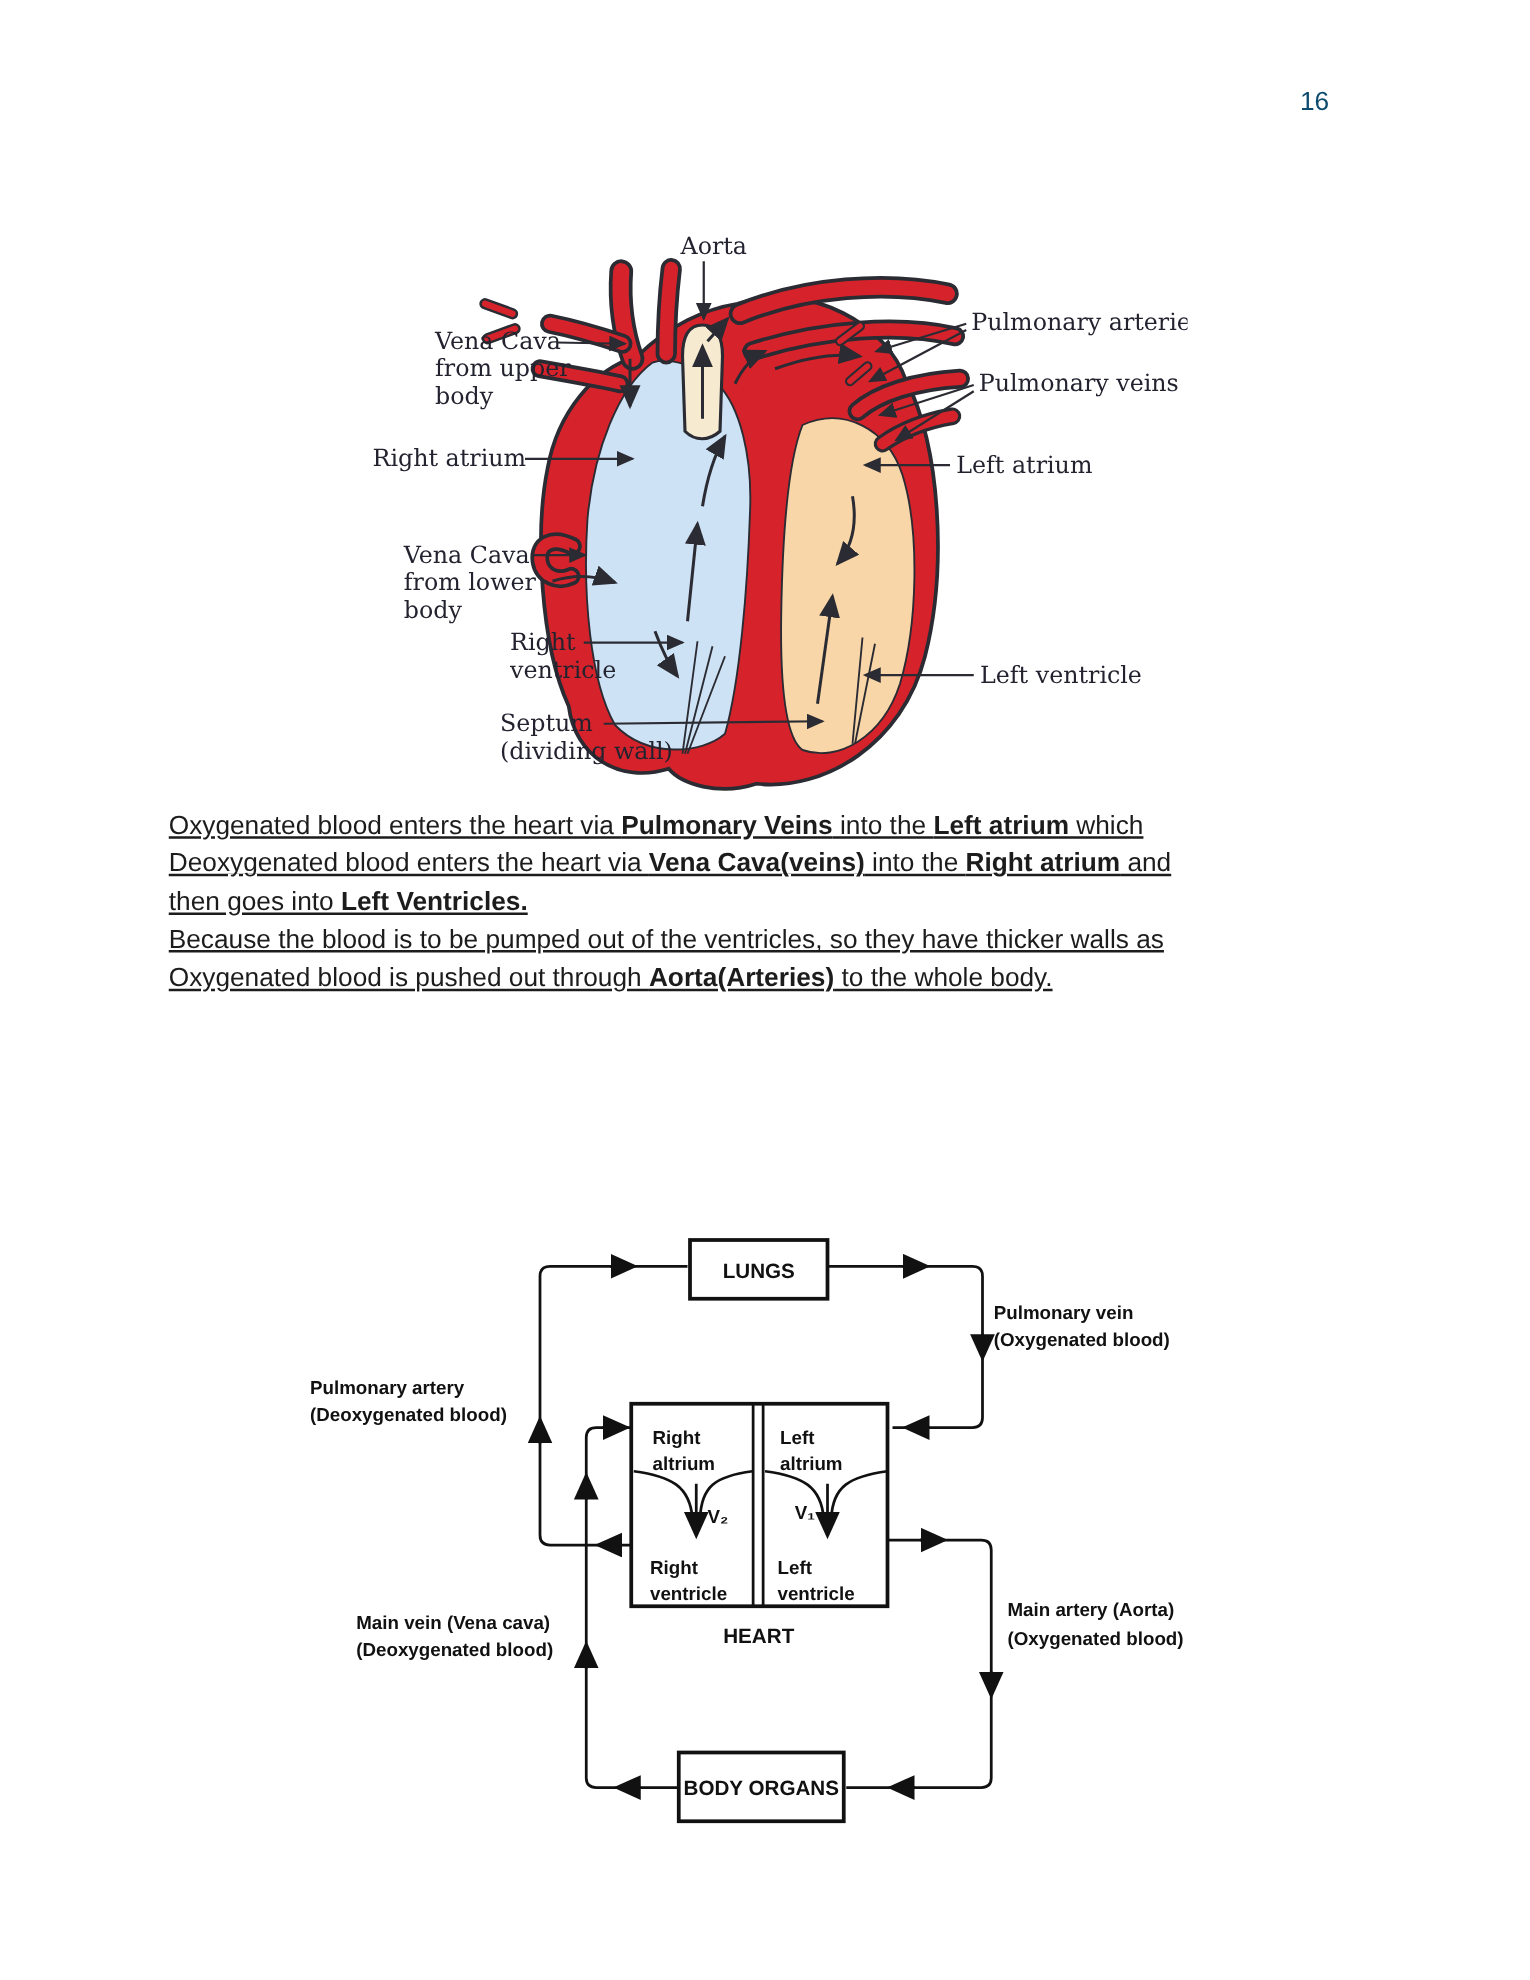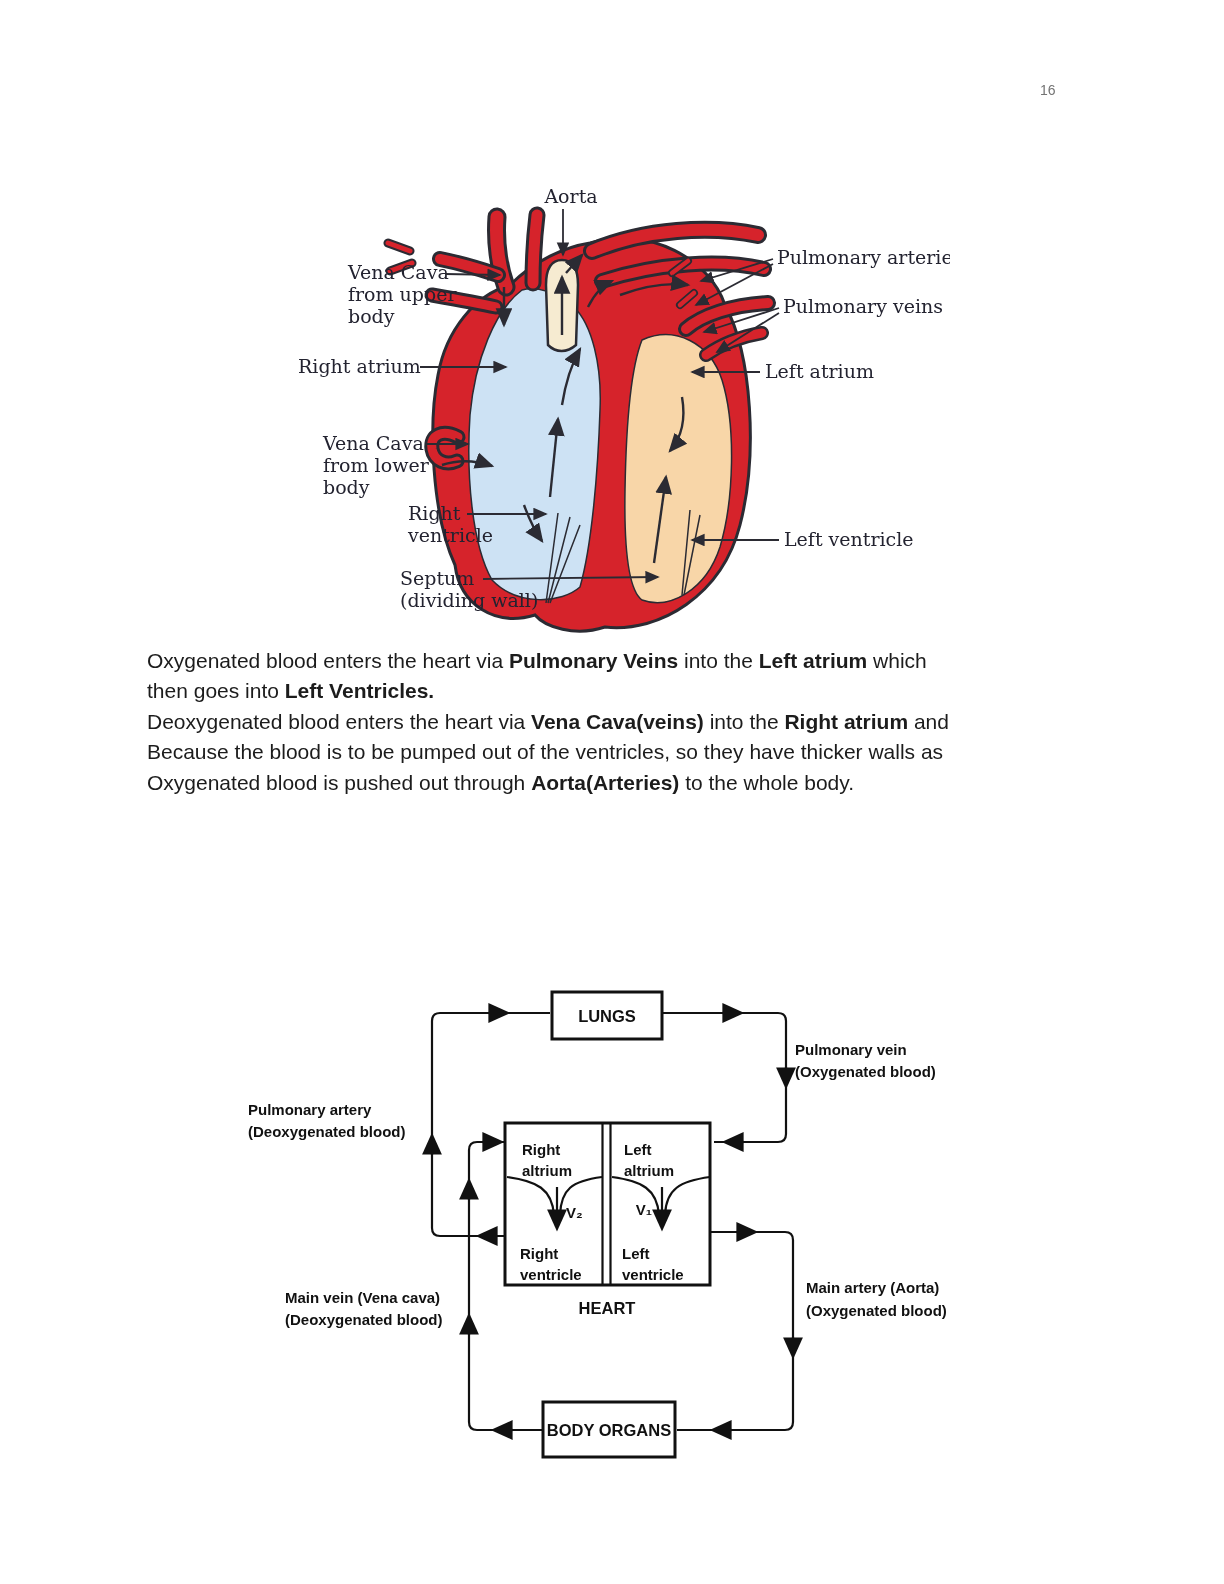--- a/index.html
+++ b/index.html
@@ -1,31 +1,31 @@
 <!DOCTYPE html>
 <html><head>
 <meta charset="utf-8">
 <style>
   html,body{margin:0;padding:0;background:#e8e8e8;}
   #page{position:relative;width:1224px;height:1584px;background:#ffffff;overflow:hidden;
         font-family:"Liberation Sans",sans-serif;}
-  #page-number{position:absolute;left:1040px;top:82px;font-size:14px;color:#737373;}
+  #page-number{position:absolute;left:1040px;top:70px;font-size:21px;color:#0c4a6e;}
 
   
   #heart-fig{position:absolute;left:290px;top:175px;width:660px;height:465px;}
   .lbl{font-family:"DejaVu Serif",serif;font-size:19px;fill:#232330;}
   .lbl-line{stroke:#2b2b33;stroke-width:1.8;fill:none;marker-end:url(#ah);}
   .tube-o{stroke:#2b2b33;fill:none;stroke-linecap:round;}
   .tube-r{stroke:#d6232b;fill:none;stroke-linecap:round;}
   .flow{stroke:#2b2b33;stroke-width:2.4;fill:none;marker-end:url(#ah);}
   .string{stroke:#2b2b33;stroke-width:1.5;fill:none;}
 
   
-  #body-text{position:absolute;left:147px;top:646px;width:960px;color:#1c1c1c;
-             font-size:21px;line-height:30.4px;}
+  #body-text{position:absolute;left:135px;top:646px;width:960px;color:#1c1c1c;
+             font-size:21px;line-height:30.4px;text-decoration:underline;}
   #body-text .tl{white-space:nowrap;}
   #body-text b{font-weight:bold;}
 
   
   #flow-fig{position:absolute;left:240px;top:975px;width:740px;height:510px;}
   .fl{stroke:#111;stroke-width:2.2;fill:none;}
   .fa{stroke:#111;stroke-width:2.2;fill:none;marker-end:url(#fah);}
   .fbox{fill:none;stroke:#111;stroke-width:3;}
   .ftxt{font-family:"Liberation Sans",sans-serif;font-weight:bold;font-size:15px;fill:#111;}
   .fcap{font-size:16.5px;}
@@ -165,22 +165,22 @@
 
       <g>
         <text class="lbl" x="494" y="371">Left ventricle</text>
         <path class="lbl-line" d="M 489,365 L 402,365"></path>
       </g>
     </g>
   </svg>
 
   <div id="body-text">
       <div class="tl"><span>Oxygenated blood enters the heart via </span><b>Pulmonary Veins</b><span> into the </span><b>Left atrium</b><span> which</span></div>
+      <div class="tl"><span>Deoxygenated blood enters the heart via </span><b>Vena Cava(veins)</b><span> into the </span><b>Right atrium</b><span> and</span></div>
       <div class="tl"><span>then goes into </span><b>Left Ventricles.</b></div>
-      <div class="tl"><span>Deoxygenated blood enters the heart via </span><b>Vena Cava(veins)</b><span> into the </span><b>Right atrium</b><span> and</span></div>
       <div class="tl"><span>Because the blood is to be pumped out of the ventricles, so they have thicker walls as</span></div>
       <div class="tl"><span>Oxygenated blood is pushed out through </span><b>Aorta(Arteries)</b><span> to the whole body.</span></div>
     </div>
 
   <svg id="flow-fig" viewBox="0 0 740 510" xmlns="http://www.w3.org/2000/svg">
     <defs>
       <marker id="fah" markerWidth="11" markerHeight="10" refX="8" refY="4.5" orient="auto">
         <path d="M0,0 L10,4.5 L0,9 Z" fill="#111"></path>
       </marker>
     </defs>

